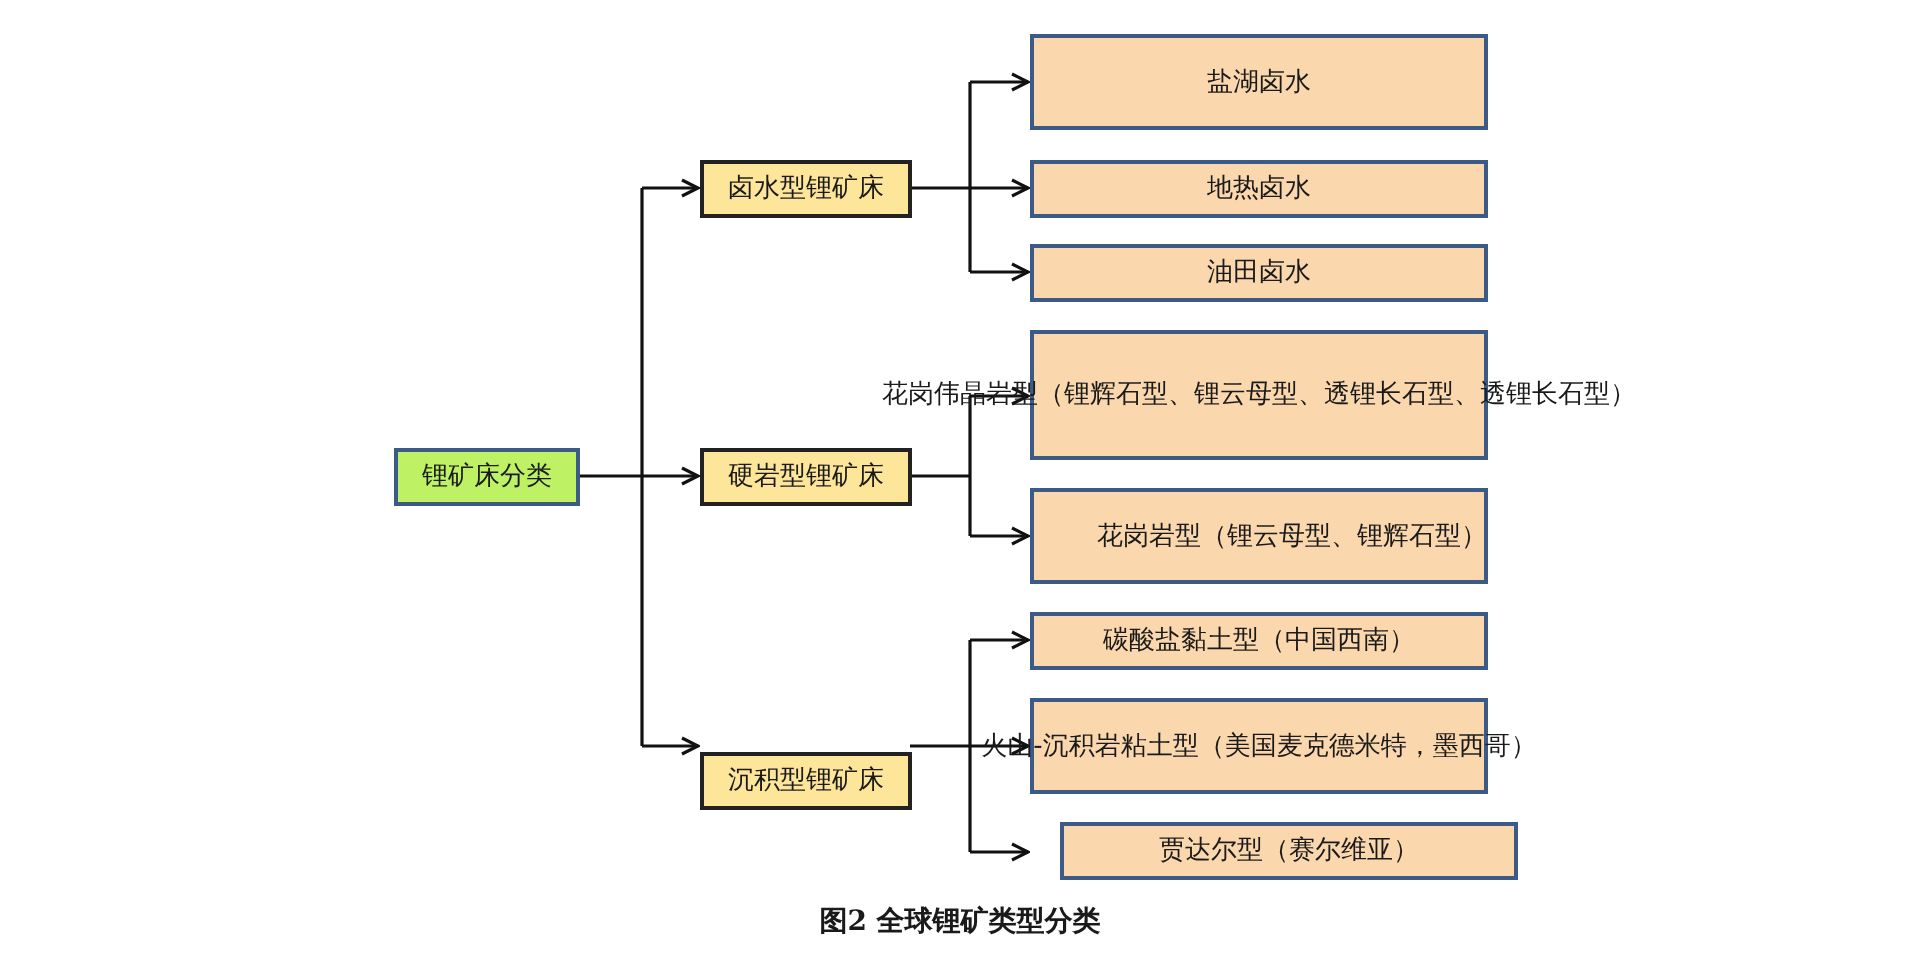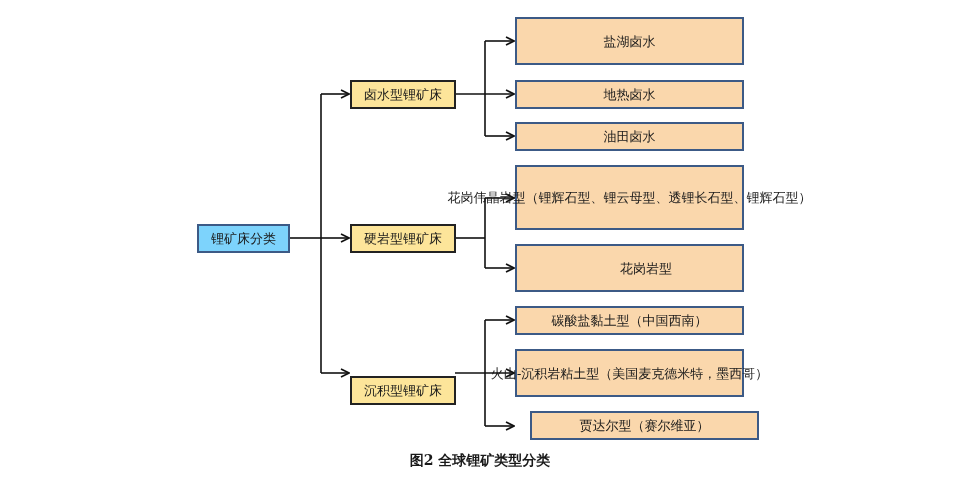--- a/index.html
+++ b/index.html
@@ -1,21 +1,21 @@
 <!DOCTYPE html>
 <html><head>
 <meta charset="utf-8">
 <style>
   html, body { margin:0; padding:0; background:#ffffff; }
   body { width:960px; height:483px; position:relative; overflow:hidden;
          font-family:"DejaVu Sans","Liberation Sans",sans-serif; color:#1a1a1a; }
   .box { position:absolute; box-sizing:border-box; display:flex; 
          align-items:center; justify-content:center; text-align:center;
          font-size:13px; line-height:19px; }
-  .root { background:#7dd3fc; border:2px solid #3c5a86; }
+  .root { background:#bef264; border:2px solid #3c5a86; }
   .mid  { background:#fde59a; border:2px solid #222222; }
   .leaf { background:#fad7ac; border:2px solid #3c5a86; }
   .line { display:block; white-space:nowrap; }
   svg.connectors { position:absolute; left:0; top:0; }
   .caption { position:absolute; left:0; width:960px; top:452px; text-align:center;
              font-family:"DejaVu Serif","Liberation Serif",serif; font-weight:bold; font-size:14px; }
 </style>
 </head>
 <body>
 
@@ -68,24 +68,25 @@
 <div class="box leaf" style="left:515px; top:80px; width:229px; height:29px;">
   <span class="line">地热卤水</span>
 </div>
 <div class="box leaf" style="left:515px; top:122px; width:229px; height:29px;">
   <span class="line">油田卤水</span>
 </div>
 
 <div class="box leaf" style="left:515px; top:165px; width:229px; height:65px;">
   <span class="line">花岗伟晶岩型</span>
   <span class="line">（锂辉石型、锂云母型、透锂长石型、</span>
-  <span class="line">锂辉石型）</span>
+  <span class="line">透锂长石型）</span>
 </div>
 <div class="box leaf" style="left:515px; top:244px; width:229px; height:48px;padding-left:33px;">
   <span class="line">花岗岩型</span>
+  <span class="line">（锂云母型、锂辉石型）</span>
 </div>
 
 <div class="box leaf" style="left:515px; top:306px; width:229px; height:29px;">
   <span class="line">碳酸盐黏土型（中国西南）</span>
 </div>
 <div class="box leaf" style="left:515px; top:349px; width:229px; height:48px;">
   <span class="line">火山-沉积岩粘土型</span>
   <span class="line">（美国麦克德米特，墨西哥）</span>
 </div>
 <div class="box leaf" style="left:515px; top:411px; width:229px; height:29px;margin-left:15px;">

